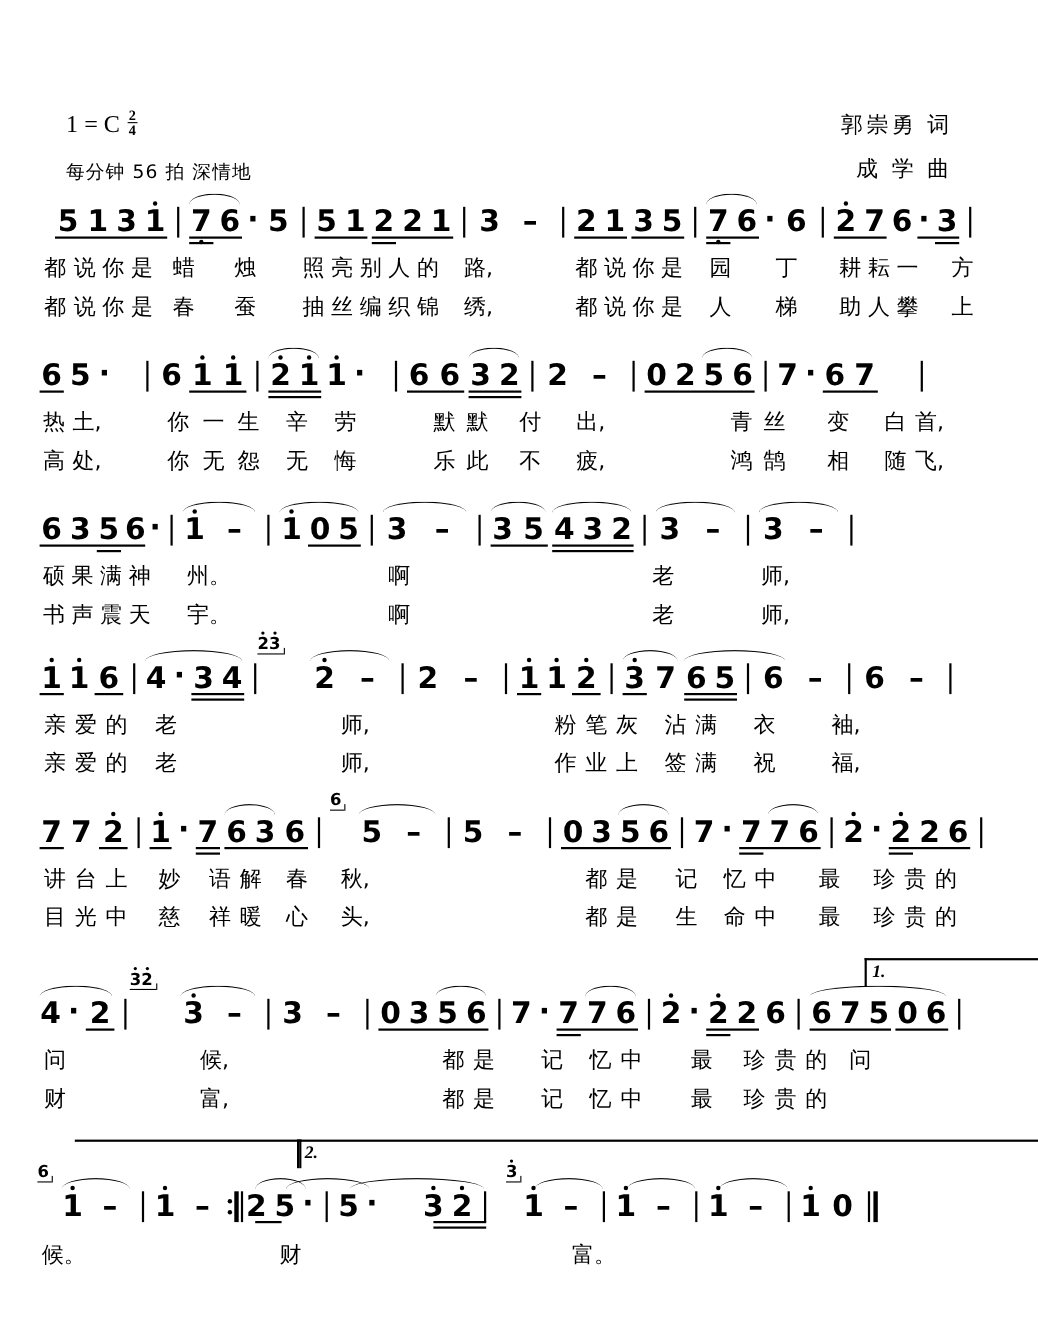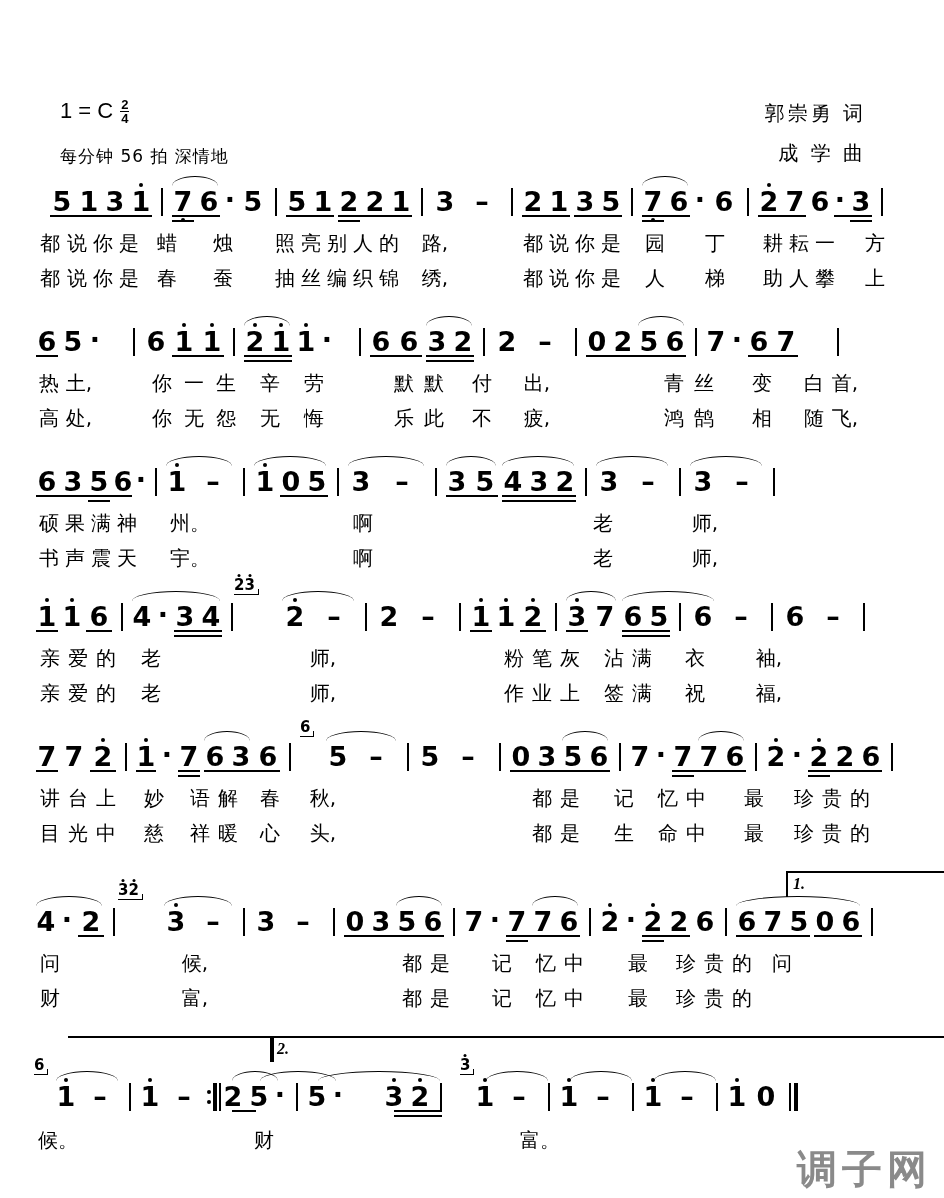--- a/index.html
+++ b/index.html
@@ -19,22 +19,22 @@
     text-align:center;
     font-family:"DejaVu Sans", sans-serif;
     font-weight:bold;
     font-size:54px;
     letter-spacing:16px;
     text-indent:16px;
     color:#000;
   }
   .keysig{
     position:absolute;left:60px;top:98px;
-    font-size:22px;font-family:Liberation Sans, sans-serif;
-    display:flex;align-items:flex-start;gap:7px;
+    font-size:22px;font-family:Liberation Serif, serif;
+    display:flex;align-items:flex-end;gap:7px;
   }
   .keysig .frac{
     display:inline-flex;flex-direction:column;align-items:center;
     font-size:13px;line-height:1.02;position:relative;top:0px;font-weight:bold;
   }
   .keysig .frac span.num{border-bottom:1.4px solid #000;padding:0 1px;}
   .tempo{
     position:absolute;left:60px;top:145px;
     font-size:17px;font-family:"DejaVu Sans",sans-serif;
     letter-spacing:1px;white-space:nowrap;
@@ -528,16 +528,15 @@
         </div>
         <div class="lyrics" style="top: 45px; left: 0px; position: absolute;">
           <span class="ly" style="position: absolute; left: 38px; width: 34px;">候。</span>
           <span class="ly" style="position: absolute; left: 250px; width: 28px;">财</span>
           <span class="ly" style="position: absolute; left: 520px; width: 34px;">富。</span>
         </div>
       </div>
     </div>
 
   <div class="wm">
-    <div class="wm1">调子网</div>
   </div>
 
 </div>
 
 </body></html>

